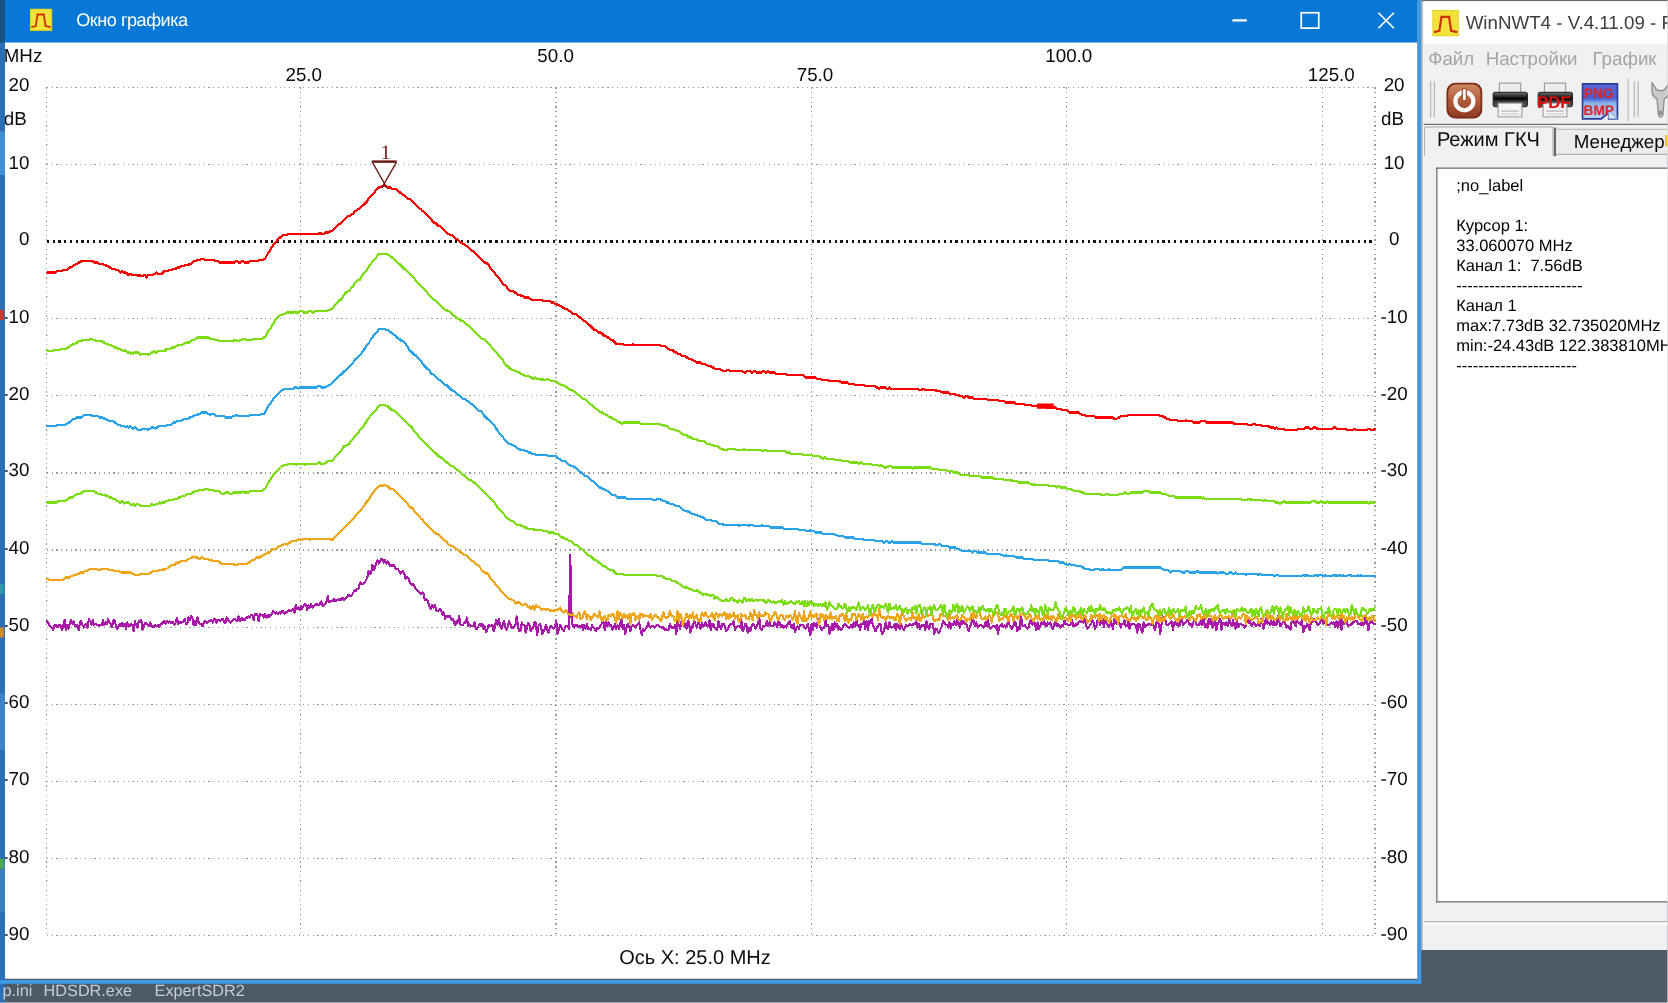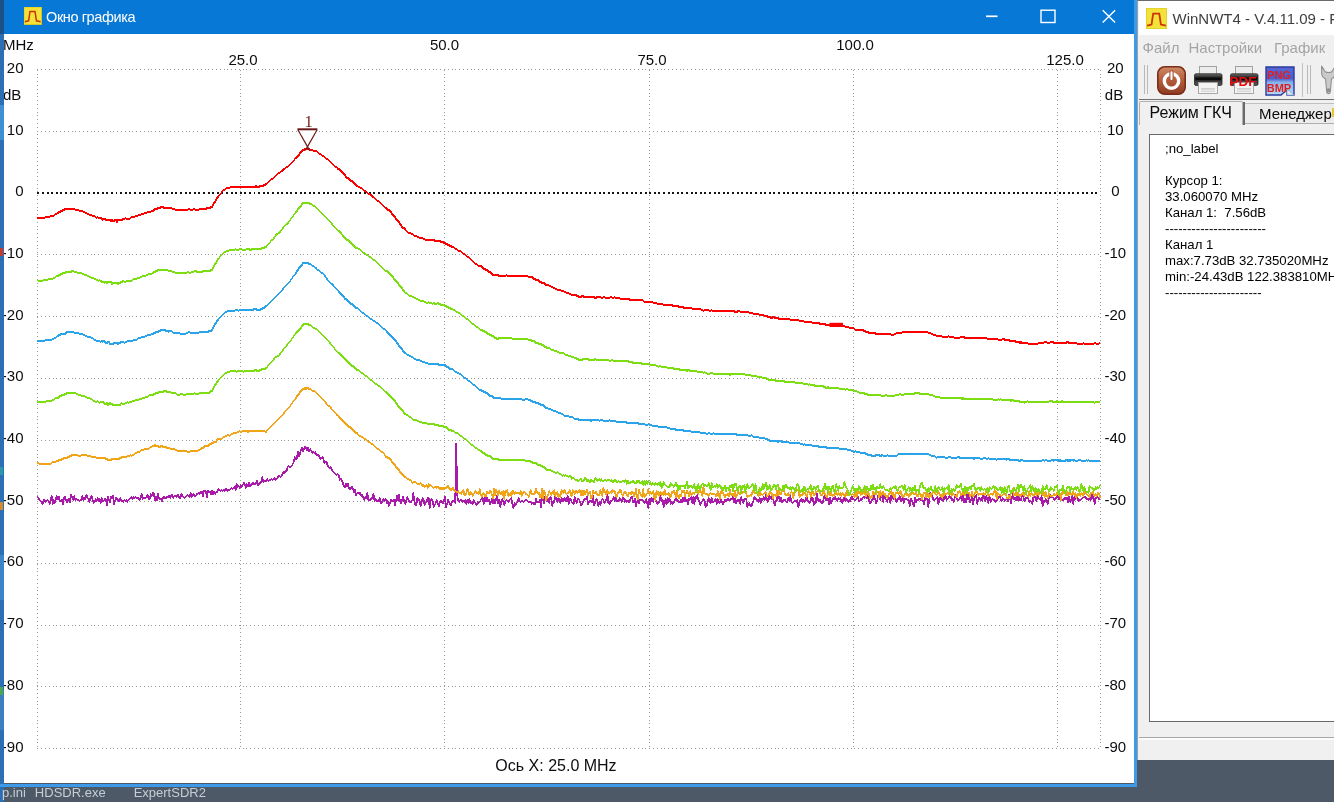--- a/index.html
+++ b/index.html
@@ -18,21 +18,21 @@
 <div class="abs" style="left:0;top:687px;width:3px;height:8px;background:#4aa84a"></div>
 
 <div class="abs" style="left:4px;top:0;width:1130px;height:783px;background:#ffffff">
 
   <div class="abs" style="left:0;top:0;width:1130px;height:34px;background:#0878d6">
     <svg width="17.5" height="17.5" viewBox="0 0 19 19" style="position:absolute;left:20px;top:7px">
       <rect width="19" height="19" fill="#f2e23a"></rect>
       <rect width="19" height="19" fill="none" stroke="#d8c820" stroke-width="1"></rect>
       <path d="M1,16 L5,15 L6.5,5 L12,5 L13.5,15 L18,16" fill="none" stroke="#cc3300" stroke-width="1.6"></path>
     </svg>
-    <span class="abs" style="left:42px;top:8.5px;color:#ffffff;font-size:14.5px;letter-spacing:-0.4px">Окно графика</span>
+    <span class="abs" style="left:57px;top:8.5px;color:#ffffff;font-size:14.5px;letter-spacing:-0.4px">Окно графика</span>
     <svg width="1130" height="34" style="position:absolute;left:0;top:0">
       <line x1="982" y1="16.3" x2="993.5" y2="16.3" stroke="#fff" stroke-width="1.7"></line>
       <rect x="1037" y="10.2" width="14" height="12.3" fill="none" stroke="#fff" stroke-width="1.4"></rect>
       <path d="M1098.7,10.2 l12.4,12.4 M1111.1,10.2 l-12.4,12.4" stroke="#fff" stroke-width="1.4"></path>
     </svg>
   </div>
   <svg width="1130" height="783" viewBox="4 0 1130 783" style="position:absolute;left:0;top:0">
 <line x1="37.4" y1="69.8" x2="37.4" y2="749" stroke="#9a9a9a" stroke-width="1" stroke-dasharray="1 2.8" shape-rendering="crispEdges"></line>
 <line x1="240.5" y1="69.8" x2="240.5" y2="749" stroke="#9a9a9a" stroke-width="1" stroke-dasharray="1 2.8" shape-rendering="crispEdges"></line>
 <line x1="444.8" y1="69.8" x2="444.8" y2="749" stroke="#9a9a9a" stroke-width="1" stroke-dasharray="1 2.8" shape-rendering="crispEdges"></line>
@@ -208,12 +208,12 @@
 -----------------------
 Канал 1
 max:7.73dB 32.735020MHz
 min:-24.43dB 122.383810MHz
 ----------------------</div>
   </div>
   <div class="abs" style="left:1px;top:735.5px;width:197px;height:1.5px;background:#a8a8a8"></div>
   <div class="abs" style="left:1px;top:737px;width:197px;height:2px;background:#fbfbfb"></div>
 </div>
 
-<div class="abs" style="left:2px;top:784.5px;color:#c6cdd5;font-size:13px;white-space:nowrap">p.ini<span style="margin-left:9px">HDSDR.exe</span><span style="margin-left:28px">ExpertSDR2</span></div>
+<div class="abs" style="left:2px;top:784.5px;color:#c6cdd5;font-size:13px;white-space:nowrap">p.ini<span style="margin-left:9px">HDSDR.exe</span><span style="margin-left:18px">ExpertSDR2</span></div>
 </body></html>

